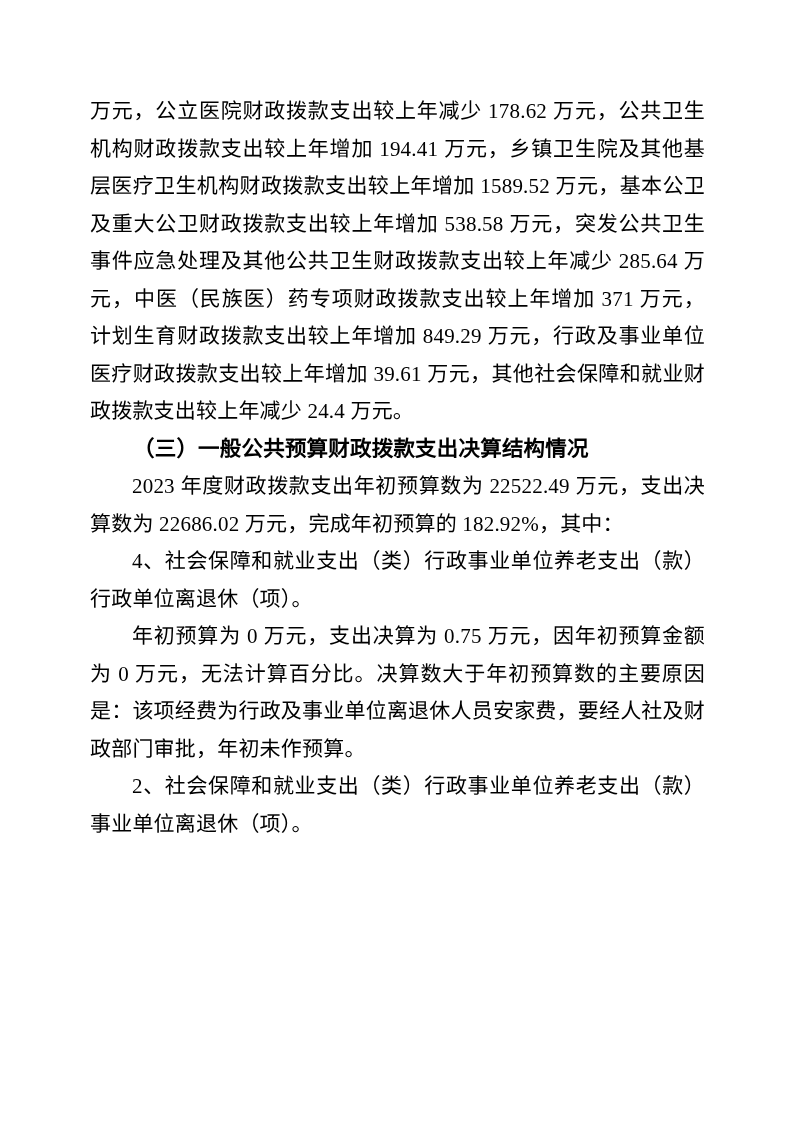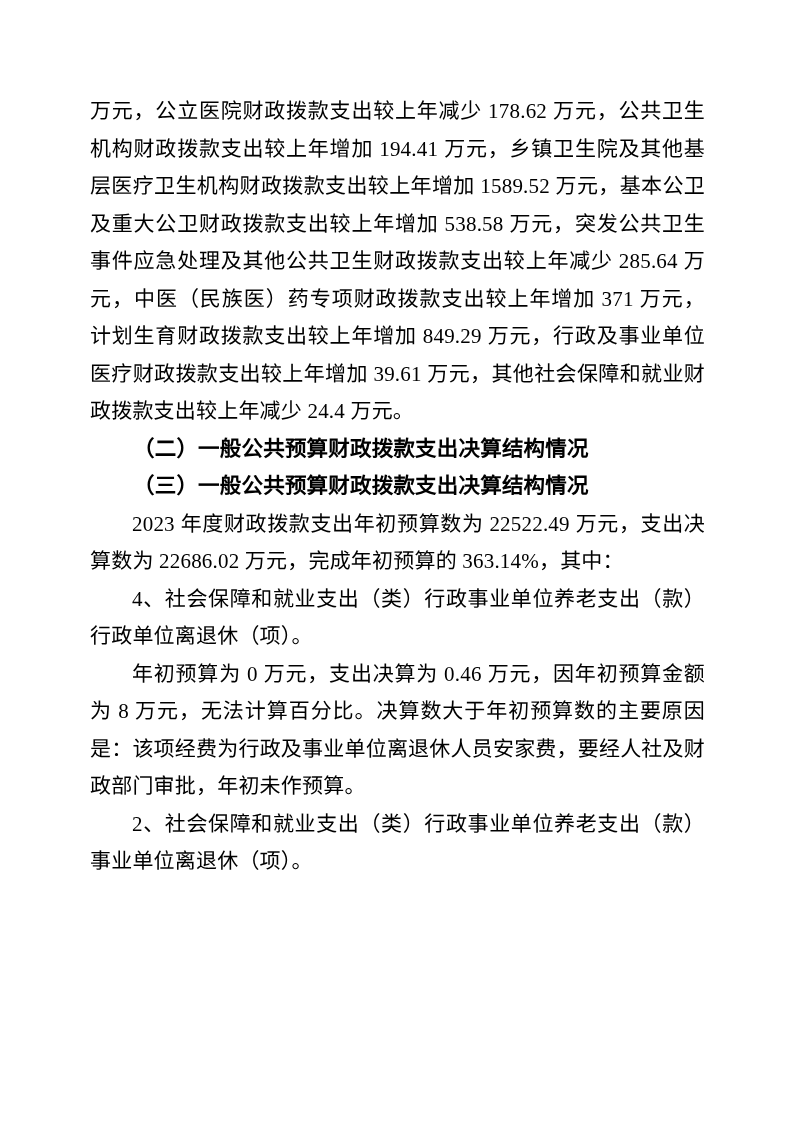--- a/index.html
+++ b/index.html
@@ -45,27 +45,26 @@
   }
 </style>
 </head>
 <body>
 
 <div class="page">
   <div class="doc-body">
 
     <p class="para-noindent">万元，公立医院财政拨款支出较上年减少 178.62 万元，公共卫生机构财政拨款支出较上年增加 194.41 万元，乡镇卫生院及其他基层医疗卫生机构财政拨款支出较上年增加 1589.52 万元，基本公卫及重大公卫财政拨款支出较上年增加 538.58 万元，突发公共卫生事件应急处理及其他公共卫生财政拨款支出较上年减少 285.64 万元，中医（民族医）药专项财政拨款支出较上年增加 371 万元，计划生育财政拨款支出较上年增加 849.29 万元，行政及事业单位医疗财政拨款支出较上年增加 39.61 万元，其他社会保障和就业财政拨款支出较上年减少 24.4 万元。</p>
 
-    <p class="section-heading">（二）一般公共预算财政拨款支出决算结构情况</p>
 
 
     <p class="section-heading">（三）一般公共预算财政拨款支出决算结构情况</p>
 
-    <p class="para-indent">2023 年度财政拨款支出年初预算数为 22522.49 万元，支出决算数为 22686.02 万元，完成年初预算的 363.14%，其中：</p>
+    <p class="para-indent">2023 年度财政拨款支出年初预算数为 22522.49 万元，支出决算数为 22686.02 万元，完成年初预算的 182.92%，其中：</p>
 
     <p class="para-indent">4、社会保障和就业支出（类）行政事业单位养老支出（款）行政单位离退休（项）。</p>
 
-    <p class="para-indent">年初预算为 0 万元，支出决算为 0.46 万元，因年初预算金额为 8 万元，无法计算百分比。决算数大于年初预算数的主要原因是：该项经费为行政及事业单位离退休人员安家费，要经人社及财政部门审批，年初未作预算。</p>
+    <p class="para-indent">年初预算为 0 万元，支出决算为 0.75 万元，因年初预算金额为 0 万元，无法计算百分比。决算数大于年初预算数的主要原因是：该项经费为行政及事业单位离退休人员安家费，要经人社及财政部门审批，年初未作预算。</p>
 
     <p class="para-indent">2、社会保障和就业支出（类）行政事业单位养老支出（款）事业单位离退休（项）。</p>
 
   </div>
 </div>
 
 </body></html>

